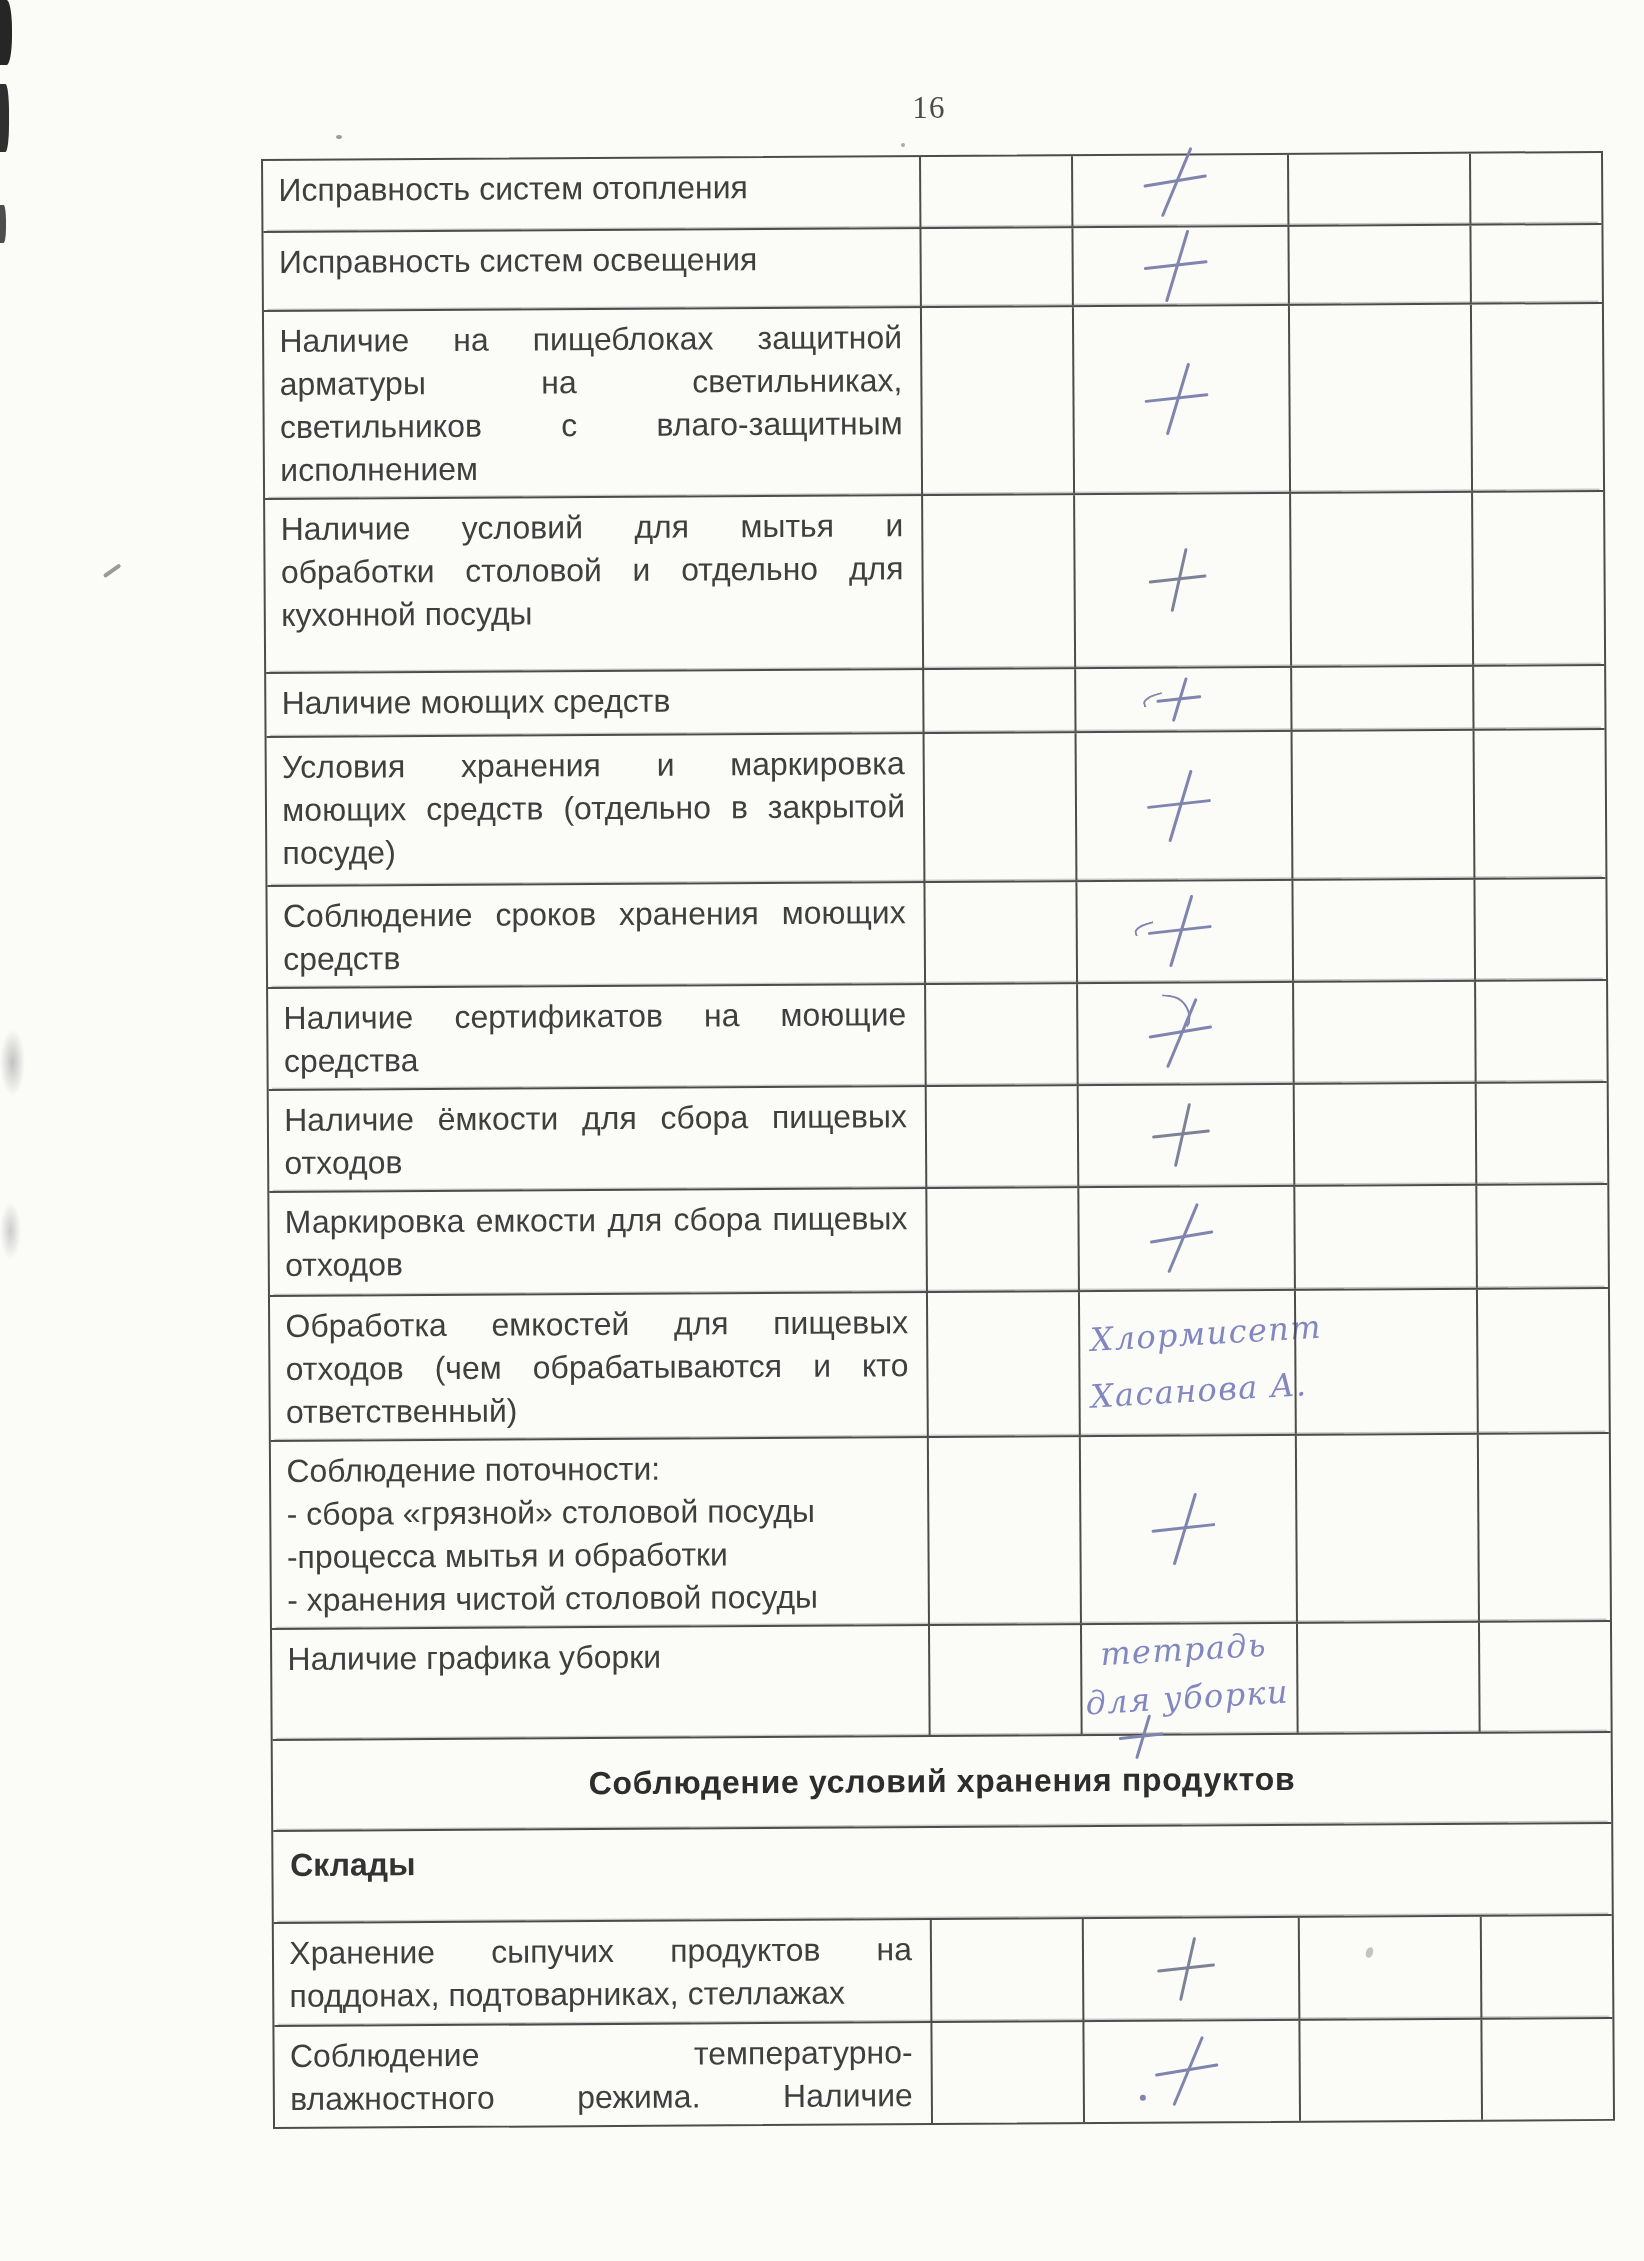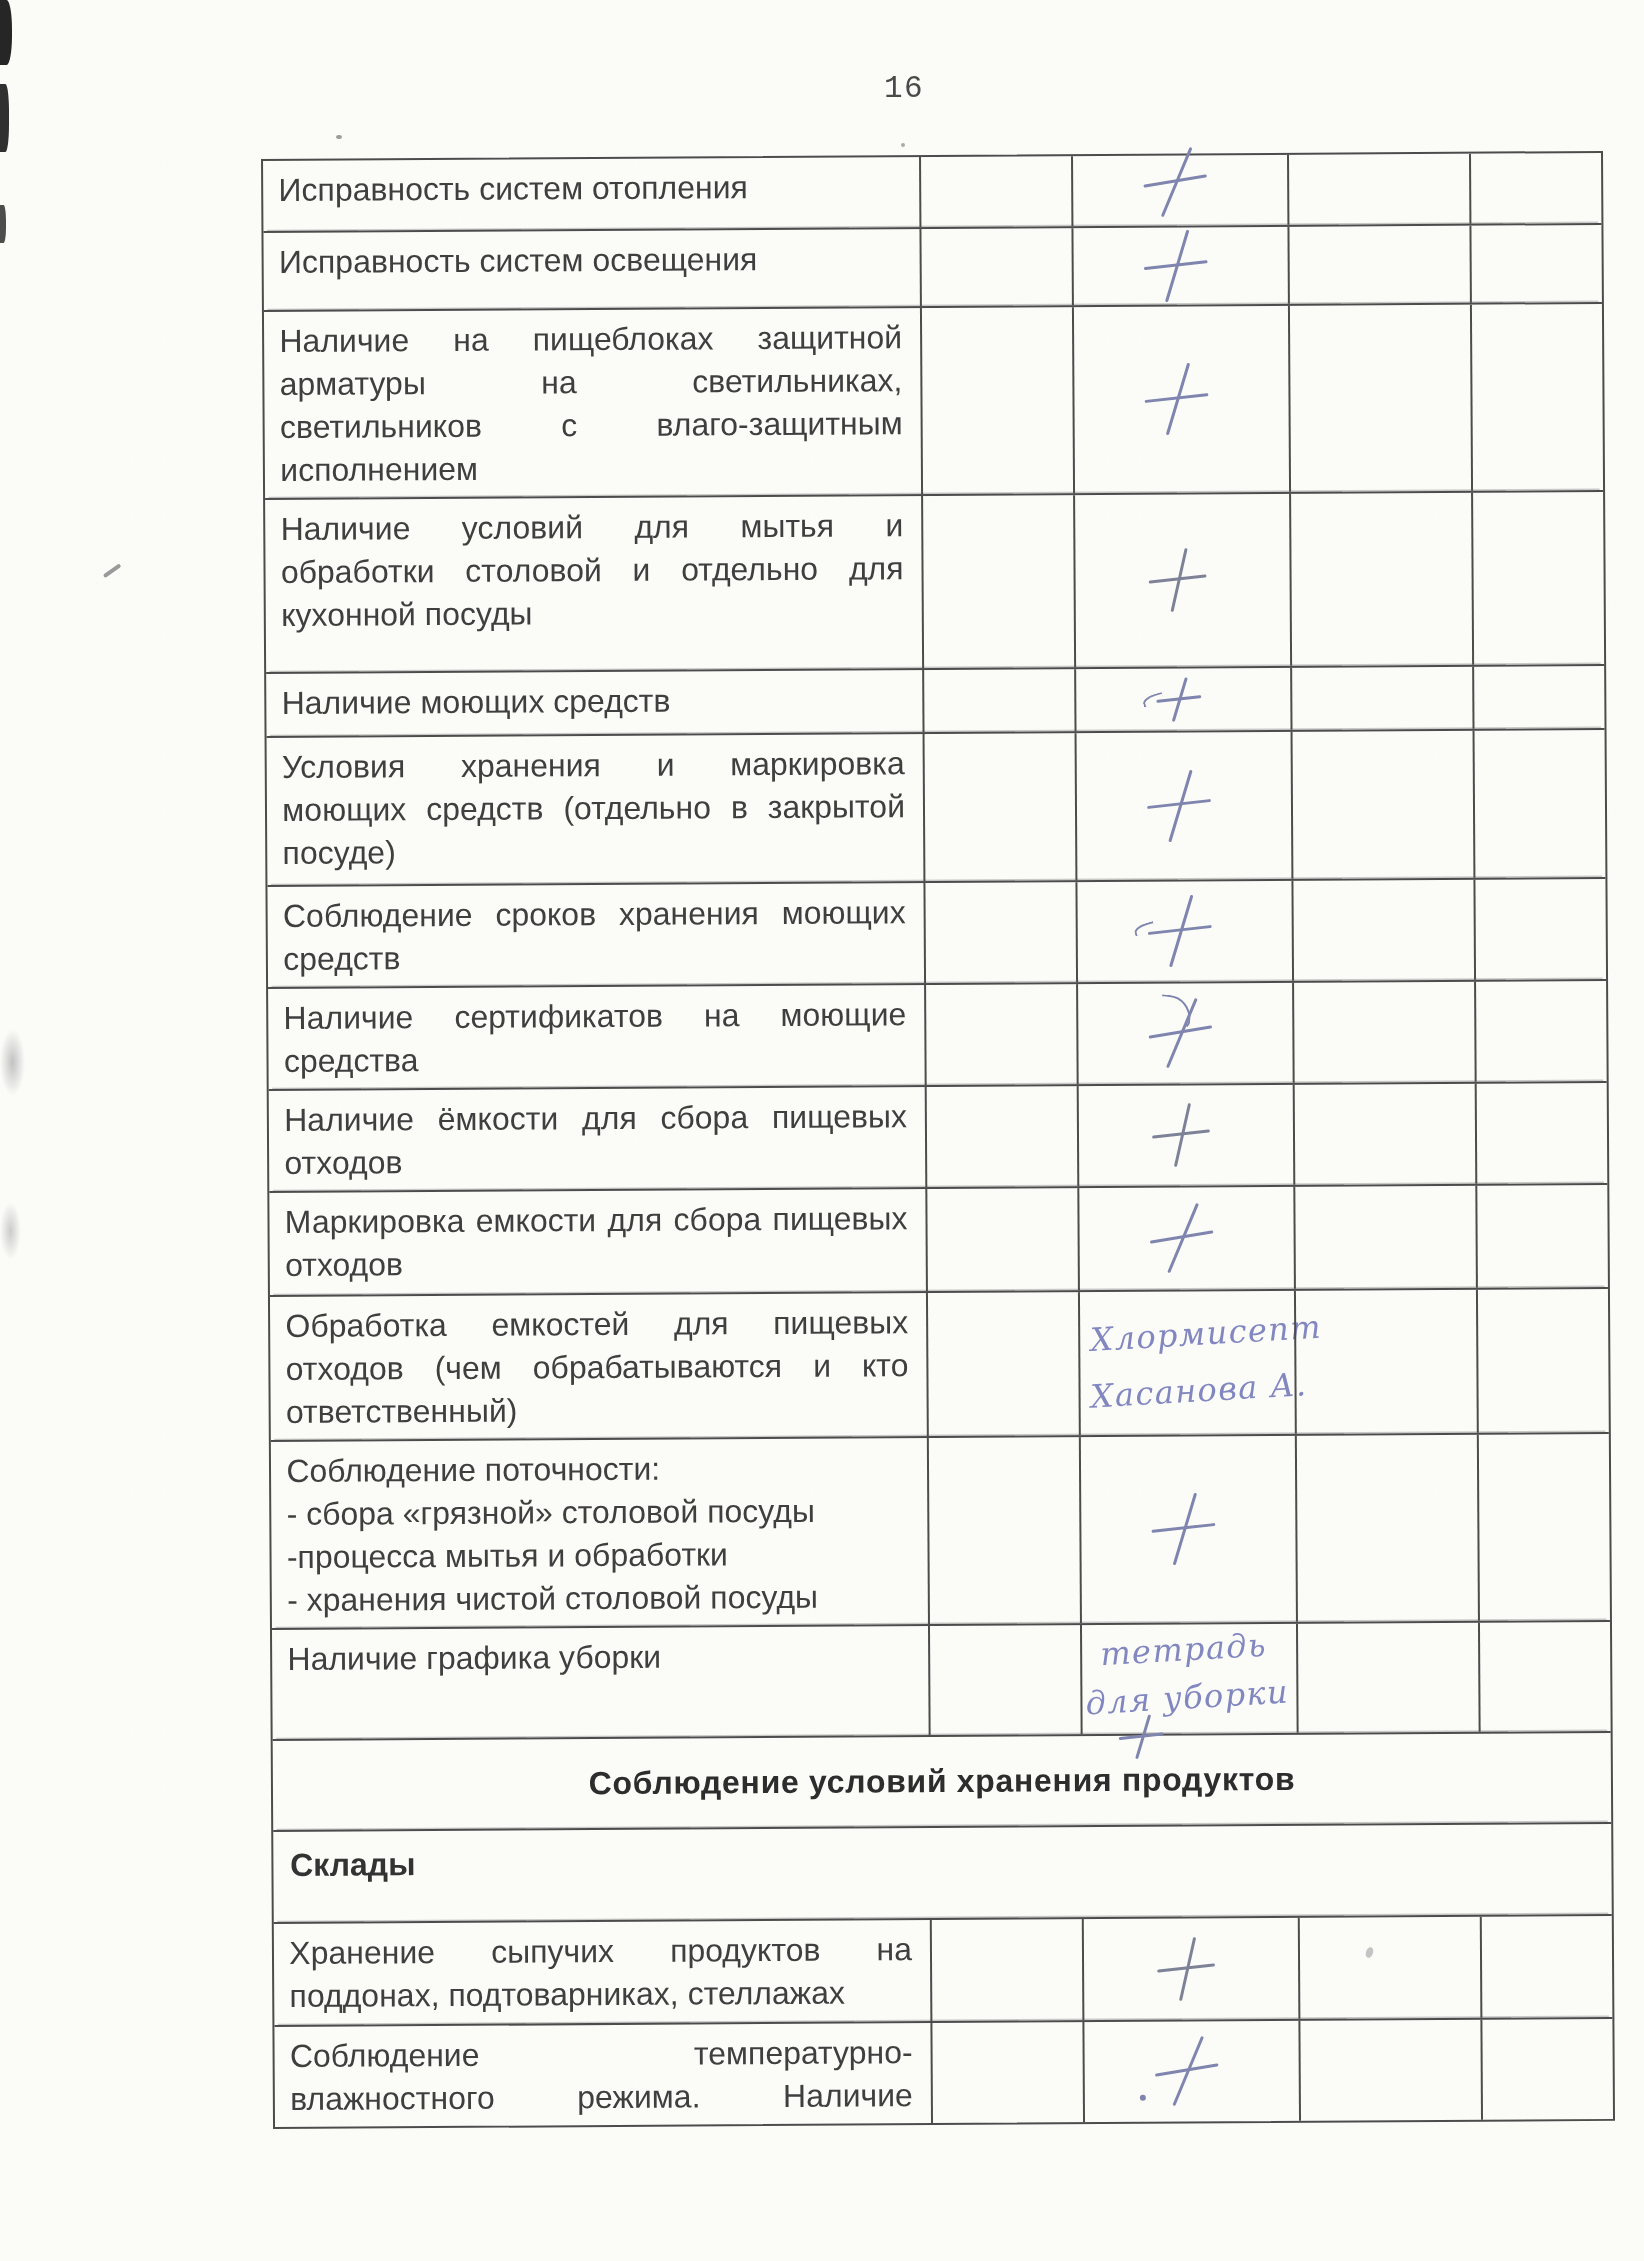--- a/index.html
+++ b/index.html
@@ -11,22 +11,22 @@
   *{margin:0;padding:0;box-sizing:border-box}
   html,body{width:1644px;background:#efefec}
   body{font-family:"Liberation Sans",sans-serif}
   .sheet{
     position:relative;width:1644px;height:2261px;overflow:hidden;
     background:#fbfbf8;
     background-image:radial-gradient(rgba(0,0,0,.012) 0.7px,transparent 0.7px);
     background-size:6.3px 6.3px;
   }
   .page-number{
-    position:absolute;left:862px;top:71px;width:84px;text-align:center;
-    font-family:Liberation Mono, monospace;font-size:31px;color:#4a4a4a;letter-spacing:1.4px;
+    position:absolute;left:862px;top:90px;width:84px;text-align:right;
+    font-family:Liberation Serif, serif;font-size:31px;color:#4a4a4a;letter-spacing:1.4px;
   }
   
   .table{
     position:absolute;left:261px;top:155px;width:1342px;
     border:2.1px solid var(--bd);
     transform:rotate(-0.35deg);transform-origin:50% 0;
     background:transparent;
   }
   .tr{display:flex;align-items:stretch}
   .tr + .tr{border-top:2.1px solid var(--bd);box-shadow:0 -4.9px 0 -3.5px rgba(110,110,110,.35)}

